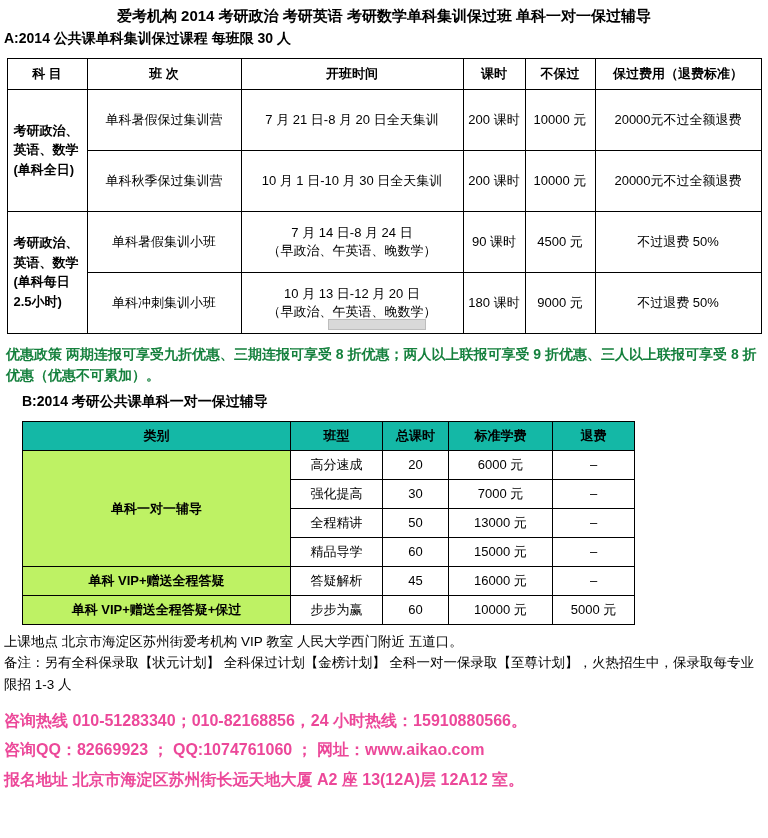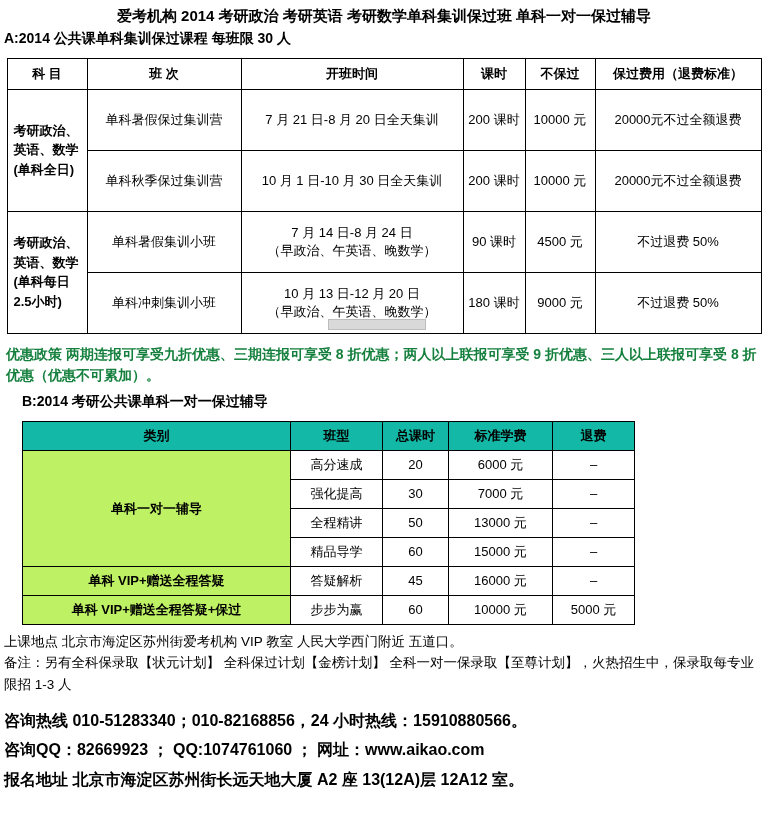--- a/index.html
+++ b/index.html
@@ -97,21 +97,21 @@
   #tableB td.cat {
     background: #bef264;
     font-weight: bold;
   }
   .notes {
     font-size: 13.5px;
     line-height: 1.6;
     padding: 6px 4px 2px 4px;
   }
   .contact {
-    color: #000000;
+    color: #ec4899;
     font-weight: bold;
     font-size: 16px;
     line-height: 1.85;
     padding: 8px 4px 2px 4px;
   }
   .contact .line {
     white-space: nowrap;
   }
   .gray-blob {
     position: absolute;

